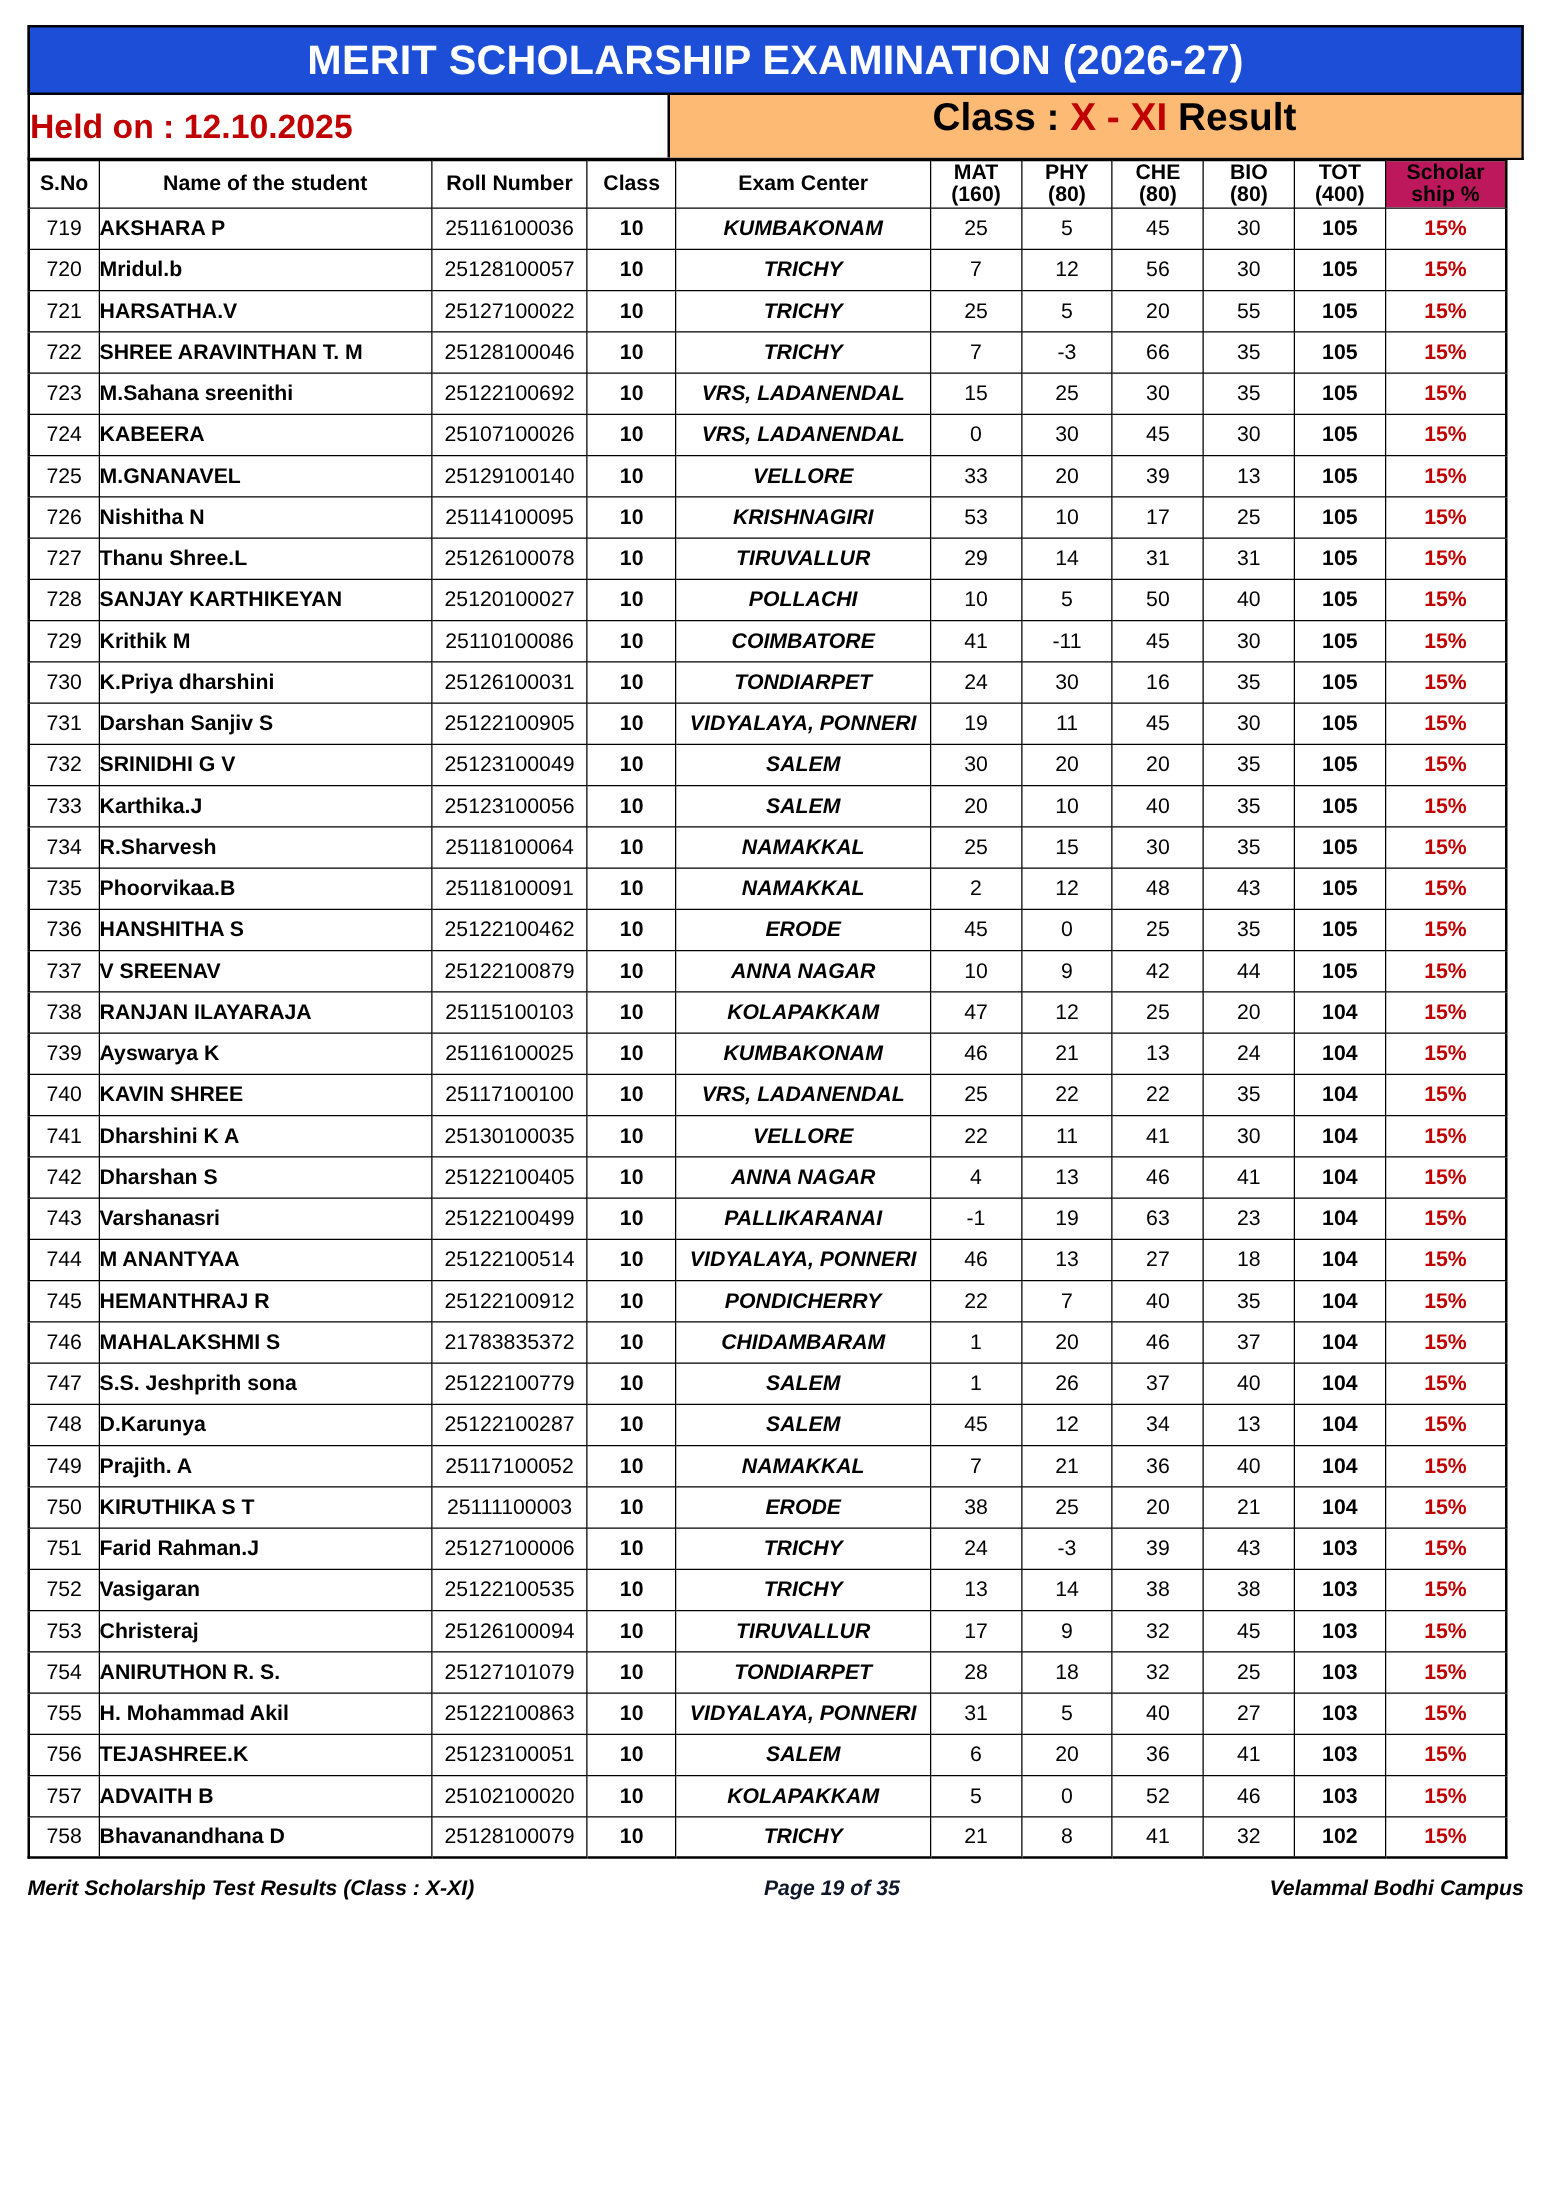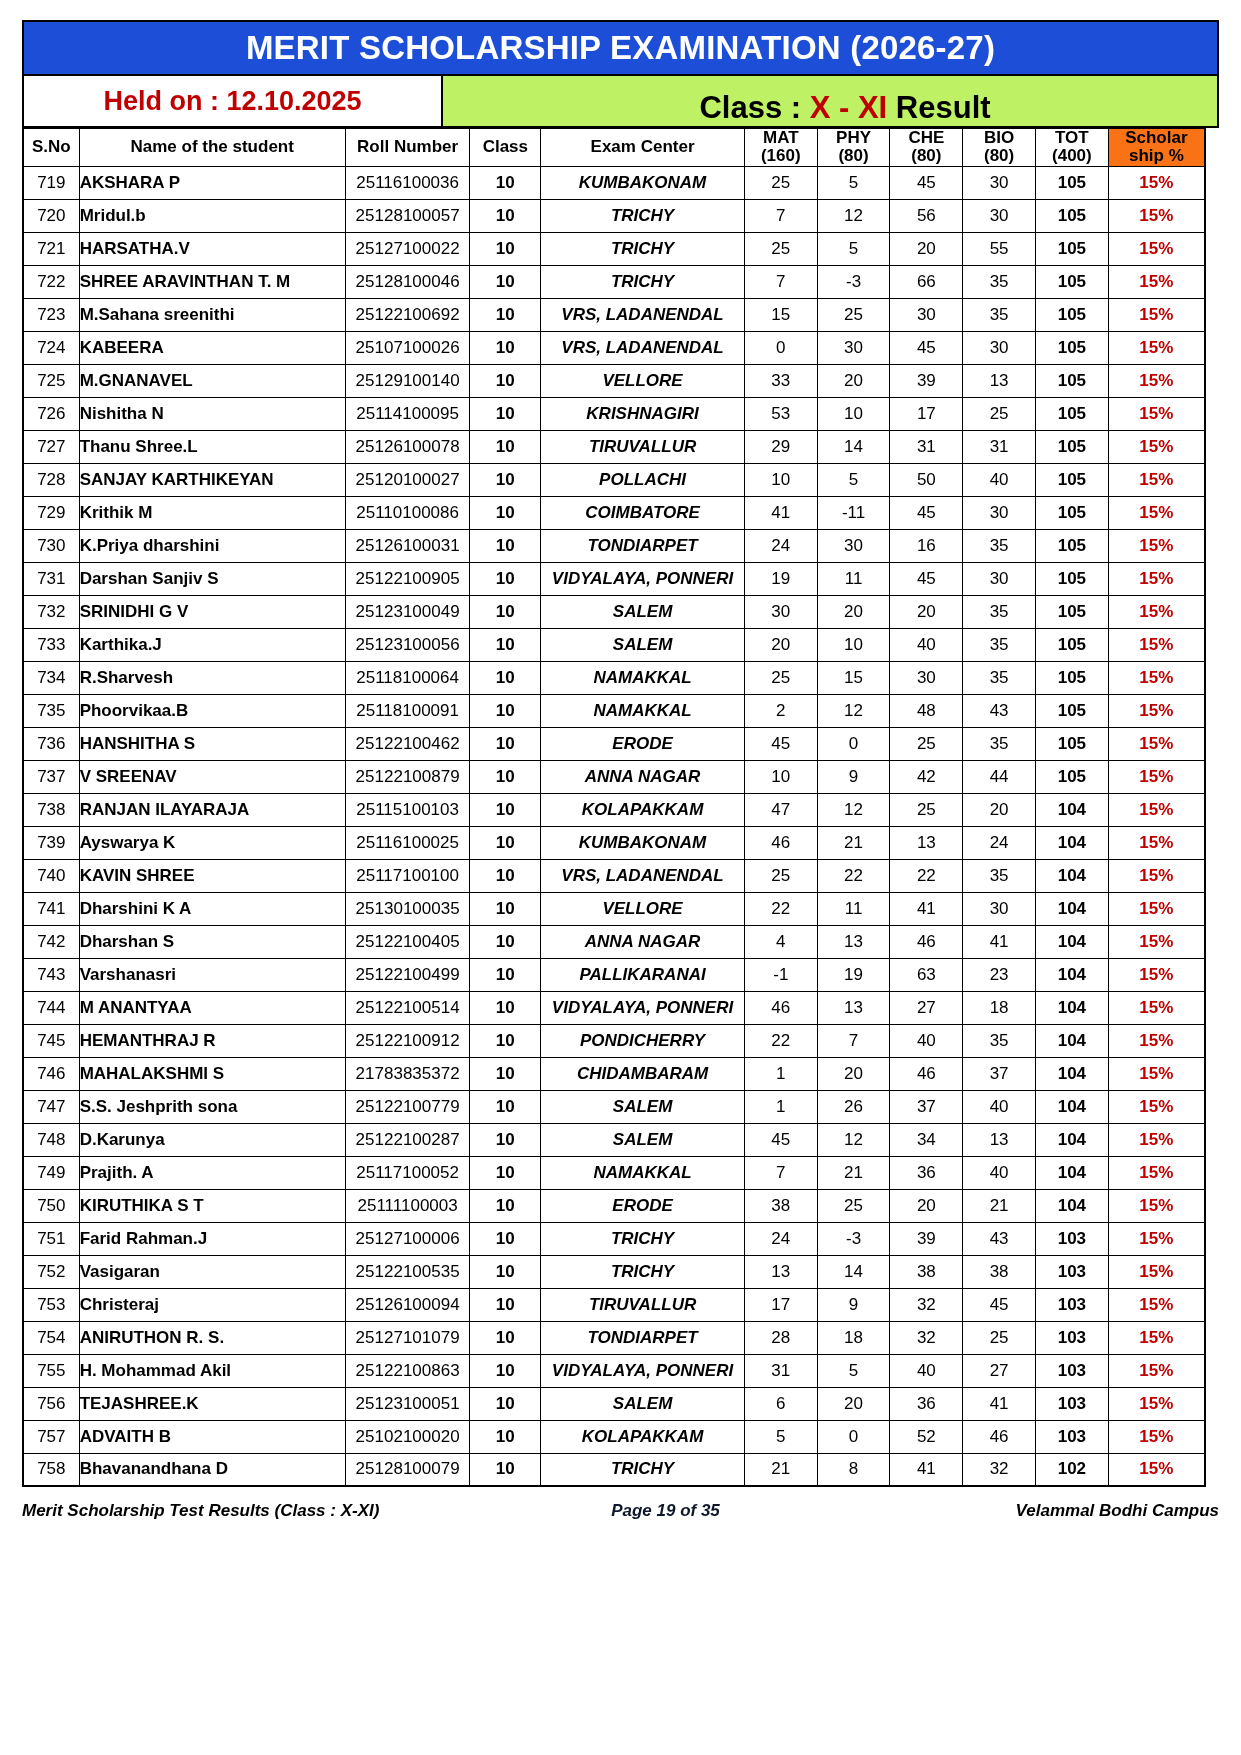--- a/index.html
+++ b/index.html
@@ -42,38 +42,37 @@
 
   
   .subhead {
     display: flex;
     border-left: 2px solid #000;
     border-right: 2px solid #000;
     border-bottom: 2px solid #000;
     height: 52px;
   }
   .subhead-left {
-    width: 419px;
+    width: 512px;
     background: #ffffff;
     display: flex;
     align-items: center;
-    justify-content: center;
     border-right: 2px solid #000;
   }
   .held-text {
     color: #C00000;
     font-size: 27px;
     font-weight: bold;
     white-space: nowrap;
   }
   .subhead-right {
     flex: 1;
-    background: #bef264;
+    background: #fdba74;
     display: flex;
-    align-items: flex-end;
+    align-items: flex-start;
     justify-content: center;
     white-space: nowrap;
     padding-left: 30px;
   }
   .class-text {
     font-size: 31px;
     font-weight: bold;
     color: #000;
   }
   .class-text .cls-red { color: #C00000; }
@@ -99,21 +98,21 @@
     font-weight: bold;
     font-size: 16.5px;
     text-align: center;
     height: 56px;
     line-height: 1.08;
     border: 1px solid #000;
     border-top: 2px solid #000;
     border-bottom: 2px solid #000;
   }
   thead th.yellow-head {
-    background: #f97316;
+    background: #be185d;
   }
   thead th .sub { display: block; }
 
   
   col.c-sno      { width: 54px; }
   col.c-name     { width: 256px; }
   col.c-roll     { width: 120px; }
   col.c-class    { width: 68px; }
   col.c-center   { width: 196px; }
   col.c-mat      { width: 70px; }

